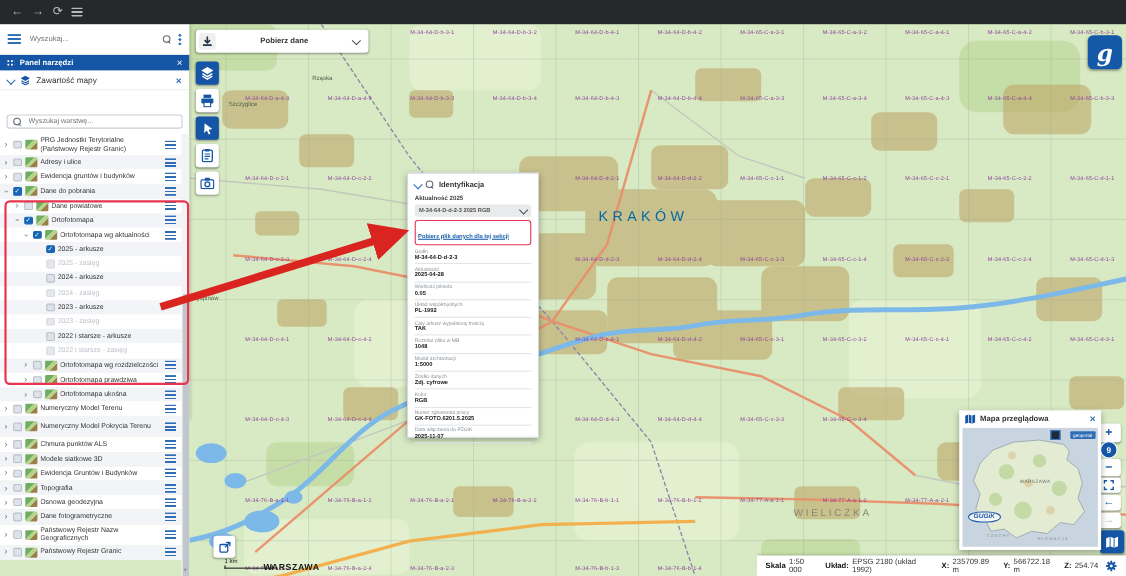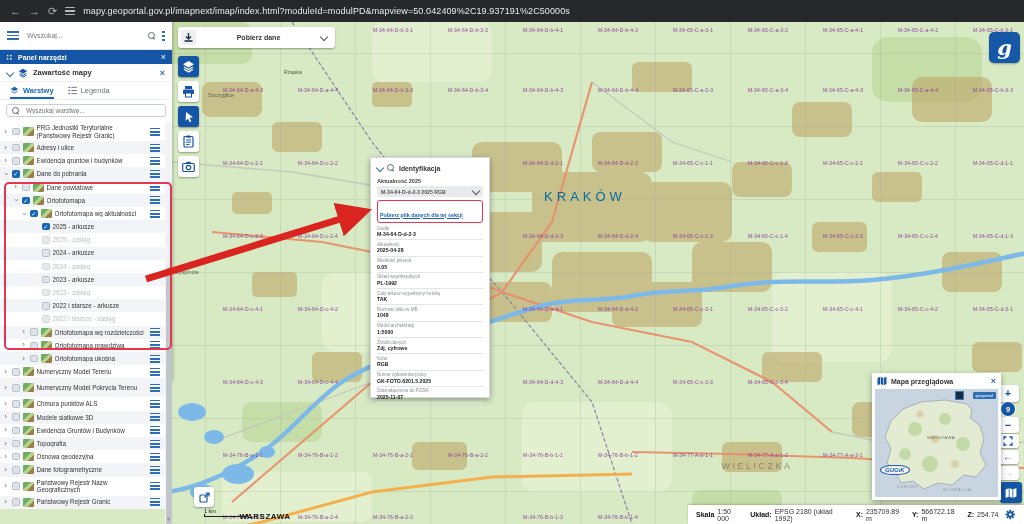--- a/index.html
+++ b/index.html
@@ -20,21 +20,21 @@
   .s-top input{flex:1;border:none;outline:none;font-size:7px;color:#555;font-family:"Liberation Sans",sans-serif;min-width:0;}
   .kebab{width:3px;height:11px;display:inline-block;background:radial-gradient(circle 1.2px,#2f6db5 98%,transparent) 0 0/3px 4px repeat-y;}
   .mag{width:8px;height:8px;position:relative;display:inline-block;}
   .mag::before{content:"";position:absolute;left:0;top:0;width:5px;height:5px;border:1.2px solid #5f6a75;border-radius:50%;}
   .mag::after{content:"";position:absolute;left:5.4px;top:5.4px;width:3px;height:1.2px;background:#5f6a75;transform:rotate(45deg);transform-origin:0 0;}
   .p-head{position:absolute;left:0;top:28px;width:172px;height:14px;background:#1456a5;color:#fff;display:flex;align-items:center;padding:0 6px;box-sizing:border-box;gap:5px;}
   .p-head .ttl{font-size:7px;font-weight:bold;flex:1;}
   .grid9{width:7px;height:7px;background:radial-gradient(circle 1px,#fff 98%,transparent) 0 0/3.2px 3.2px repeat;}
   .xclose{font-size:9px;line-height:1;color:#fff;}
   .z-row{position:absolute;left:0;top:42px;width:172px;height:18px;display:flex;align-items:center;gap:5px;padding:0 7px;box-sizing:border-box;border-bottom:1px solid #eef0f2;}
-  .z-row .ttl{font-size:7.5px;font-weight:bold;color:#333;flex:1;}
+  .z-row .ttl{font-size:7.5px;font-weight:normal;color:#333;flex:1;}
   .chevcss{width:5px;height:5px;border-left:1.4px solid #2f6db5;border-bottom:1.4px solid #2f6db5;transform:rotate(-45deg);display:inline-block;}
   .xblue{color:#2f6db5;font-size:9px;font-weight:bold;}
   .tabs{position:absolute;left:0;top:60px;width:172px;height:18px;display:flex;align-items:center;padding:0 10px;box-sizing:border-box;gap:14px;border-bottom:1px solid #eef0f2;}
   .tab{display:flex;align-items:center;gap:4px;font-size:7.5px;height:100%;}
   .tab.on{color:#1766b5;font-weight:bold;box-shadow:inset 0 -2px 0 #1766b5;}
   .tab.off{color:#6b7682;}
   .lsearch{position:absolute;left:6px;top:82px;width:160px;height:13px;border:1px solid #c9d0d6;border-radius:3px;display:flex;align-items:center;gap:4px;padding:0 5px;box-sizing:border-box;}
   .lsearch input{flex:1;border:none;outline:none;font-size:6.5px;color:#777;font-family:"Liberation Sans",sans-serif;min-width:0;}
   .llist{position:absolute;left:0;top:100px;width:172px;height:402px;overflow:hidden;}
   .lrow{position:relative;display:flex;align-items:center;gap:3px;padding:0 12px 0 4px;box-sizing:border-box;height:13.2px;background:#fff;}
@@ -122,21 +122,20 @@
 </head>
 <body>
 
 <div id="app">
 
   <div class="browser">
     <span class="bicon">←</span>
     <span class="bicon">→</span>
     <span class="bicon">⟳</span>
     <span class="tune"></span>
-    <span class="burl">mapy.geoportal.gov.pl/imapnext/imap/index.html?moduleId=modulPD&amp;mapview=50.042409%2C19.937191%2C50000s</span>
   </div>
 
   <div class="map">
     <svg width="852" height="502" viewBox="0 0 852 502" style="position:absolute;left:0;top:0">
 
       <g fill="#e4f1d2" opacity="0.9">
         <rect x="150" y="250" width="120" height="80" rx="14"></rect>
           <rect x="600" y="250" width="120" height="90" rx="14"></rect>
         <rect x="350" y="380" width="150" height="90" rx="14"></rect>
           <rect x="50" y="450" width="150" height="50" rx="10"></rect>
@@ -528,36 +527,20 @@
     <div class="z-row">
       <span class="chevss chevcss chevcss"></span>
       <svg width="10" height="10" viewBox="0 0 13 13">
           <path d="M6.5 1 L12 4.2 L6.5 7.4 L1 4.2 Z" fill="#1456a5"></path>
           <path d="M2 7 L6.5 9.6 L11 7" stroke="#1456a5" stroke-width="1.3" fill="none"></path>
           <path d="M2 9.3 L6.5 11.9 L11 9.3" stroke="#1456a5" stroke-width="1.3" fill="none"></path>
         </svg>
       <span class="ttl">Zawartość mapy</span>
       <span class="xblue">×</span>
     </div>
-    <div class="tabs">
-      <span class="tab on">
-        <svg width="9" height="9" viewBox="0 0 13 13">
-            <path d="M6.5 1 L12 4.2 L6.5 7.4 L1 4.2 Z" fill="#1766b5"></path>
-            <path d="M2 7.5 L6.5 10.1 L11 7.5" stroke="#1766b5" stroke-width="1.3" fill="none"></path>
-          </svg>
-        <span>Warstwy</span>
-      </span>
-      <span class="tab off">
-        <svg width="9" height="9" viewBox="0 0 10 10">
-            <path d="M0.5 1.5 h2 M0.5 5 h2 M0.5 8.5 h2" stroke="#6b7682" stroke-width="1.4"></path>
-            <path d="M3.8 1.5 h6 M3.8 5 h6 M3.8 8.5 h6" stroke="#6b7682" stroke-width="1.1"></path>
-          </svg>
-        <span>Legenda</span>
-      </span>
-    </div>
     <div class="lsearch">
       <span class="mag"></span>
       <input placeholder="Wyszukaj warstwę..." style="">
     </div>
     <div class="llist" id="layerList">
         <div class="lrow two" style="padding-left: 2px;">
           <span class="chev">›</span>
           <span class="cb"></span>
           <span class="thumb"></span>
           <span class="lab">PRG Jednostki Terytorialne (Państwowy Rejestr Granic)</span>

